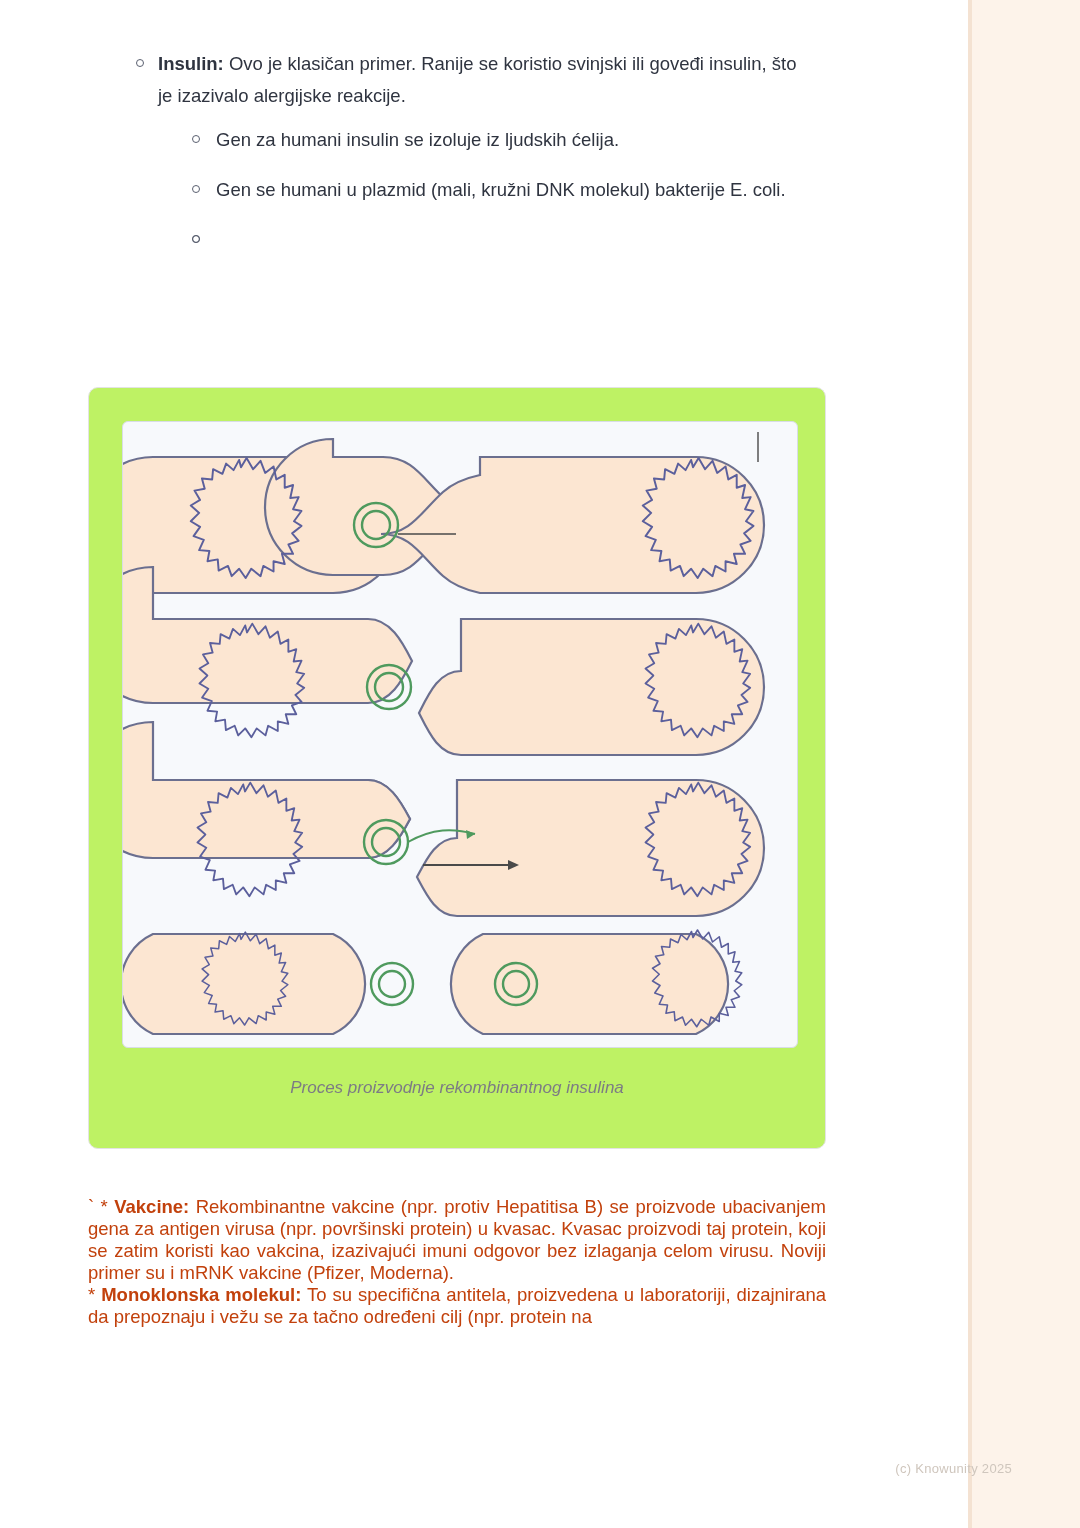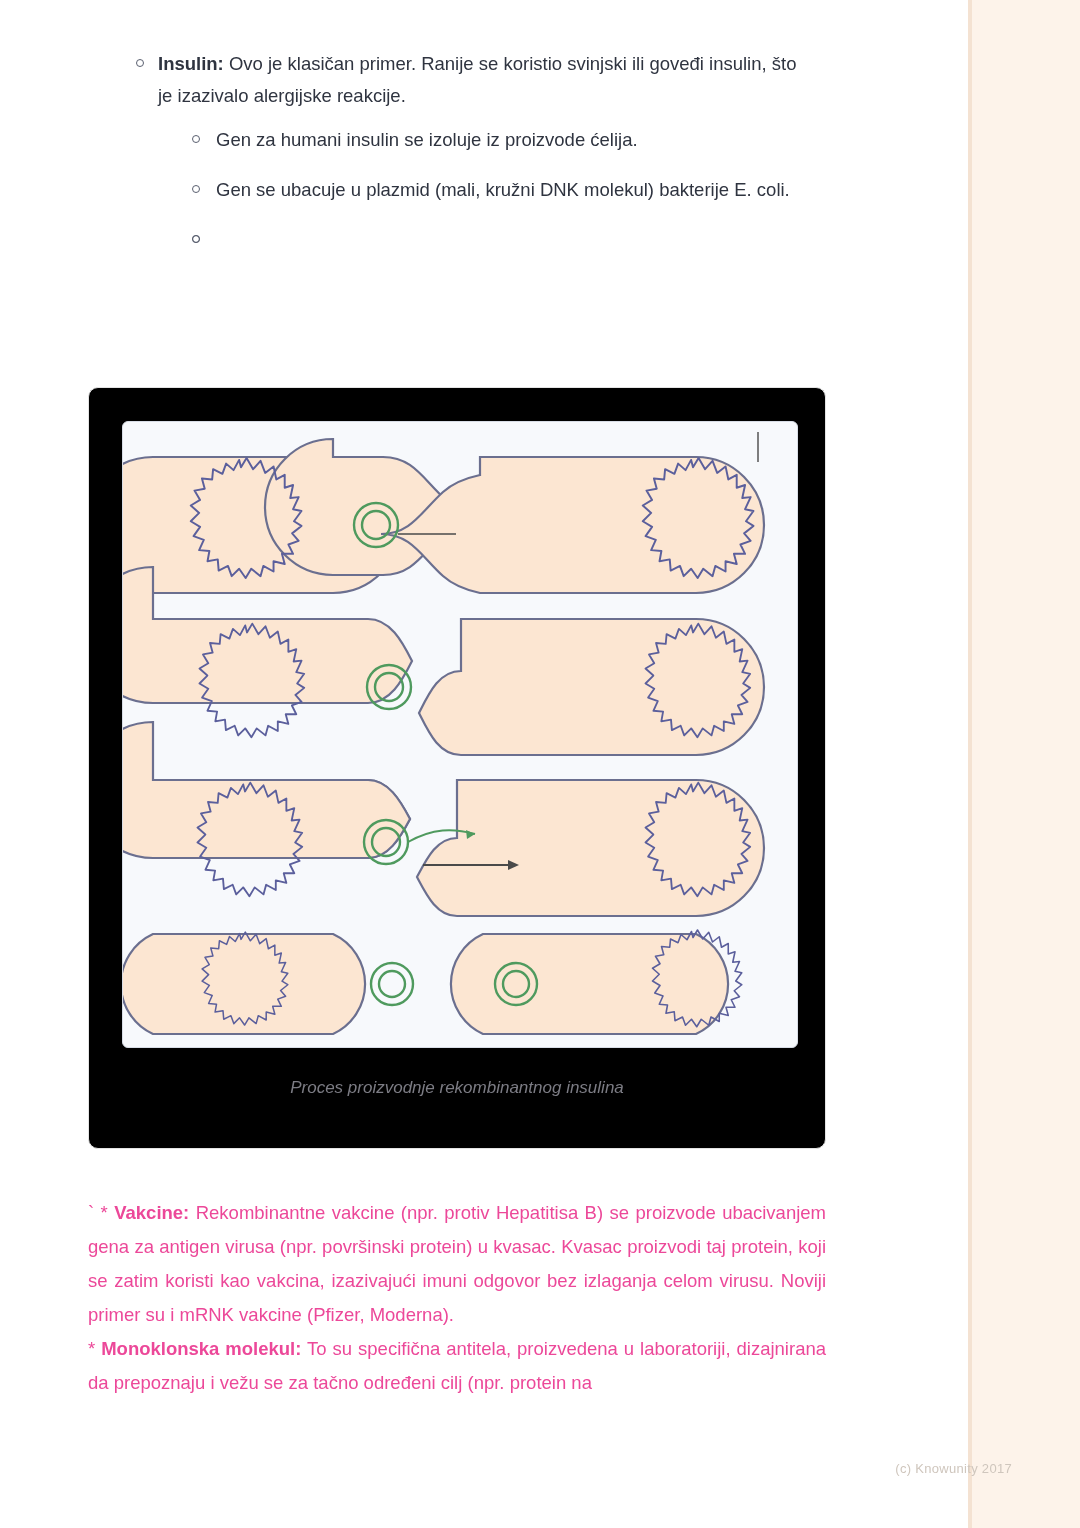--- a/index.html
+++ b/index.html
@@ -86,21 +86,21 @@
   }
   .it { }
 
   
   .figure-card {
     position: absolute;
     left: 88px;
     top: 387px;
     width: 738px;
     height: 762px;
-    background: #000000;
+    background: #bef264;
     border: 1px solid #e3e3e3;
     border-radius: 10px;
     box-sizing: border-box;
   }
   .figure-inner {
     position: absolute;
     left: 33px;
     top: 33px;
     width: 676px;
     height: 627px;
@@ -119,22 +119,22 @@
     color: #7c7c84;
   }
 
   
   .bottom-text {
     position: absolute;
     left: 88px;
     top: 1196px;
     width: 738px;
     font-size: 18.5px;
-    line-height: 34px;
-    color: #ec4899;
+    line-height: 22px;
+    color: #c2410c;
     text-align: justify;
   }
   .bottom-text p { margin: 0; }
   .bottom-text b { font-weight: bold; }
 
   .watermark {
     position: absolute;
     right: 68px;
     bottom: 52px;
     font-size: 13px;
@@ -152,26 +152,26 @@
 
   <div class="list-l1">
     <div class="li1">
       <span class="marker"></span>
       <b>Insulin:</b><span> Ovo je klasičan primer. Ranije se koristio svinjski ili goveđi insulin, što je izazivalo alergijske reakcije.</span>
 
       <div class="list-l2">
 
         <div class="li2">
           <span class="marker"></span>
-          <span>Gen za humani insulin se izoluje iz proizvode ćelija.</span>
-        </div>
-
-        <div class="li2">
-          <span class="marker"></span>
-          <span>Gen se ubacuje u plazmid (mali, kružni DNK molekul) bakterije </span><span class="it">E. coli.</span>
+          <span>Gen za humani insulin se izoluje iz ljudskih ćelija.</span>
+        </div>
+
+        <div class="li2">
+          <span class="marker"></span>
+          <span>Gen se humani u plazmid (mali, kružni DNK molekul) bakterije </span><span class="it">E. coli.</span>
         </div>
 
         <div class="li2">
           <span class="marker"></span>
         </div>
 
         <div class="li2">
           <span class="marker"></span>
         </div>
 
@@ -259,13 +259,13 @@
     <p>
       <span>` * </span><b>Vakcine:</b><span> Rekombinantne vakcine (npr. protiv Hepatitisa B) se proizvode ubacivanjem gena za antigen virusa (npr. površinski protein) u kvasac. Kvasac proizvodi taj protein, koji se zatim koristi kao vakcina, izazivajući imuni odgovor bez izlaganja celom virusu. </span><span class="it">Noviji primer su i mRNK vakcine (Pfizer, Moderna).</span>
     </p>
     <p>
       <span>* </span><b>Monoklonska molekul:</b><span> To su specifična antitela, proizvedena u laboratoriji, dizajnirana da prepoznaju i vežu se za tačno određeni cilj (npr. protein na</span>
     </p>
   </div>
 
 </div>
 
-<div class="watermark">(c) Knowunity 2017</div>
+<div class="watermark">(c) Knowunity 2025</div>
 
 </body></html>

